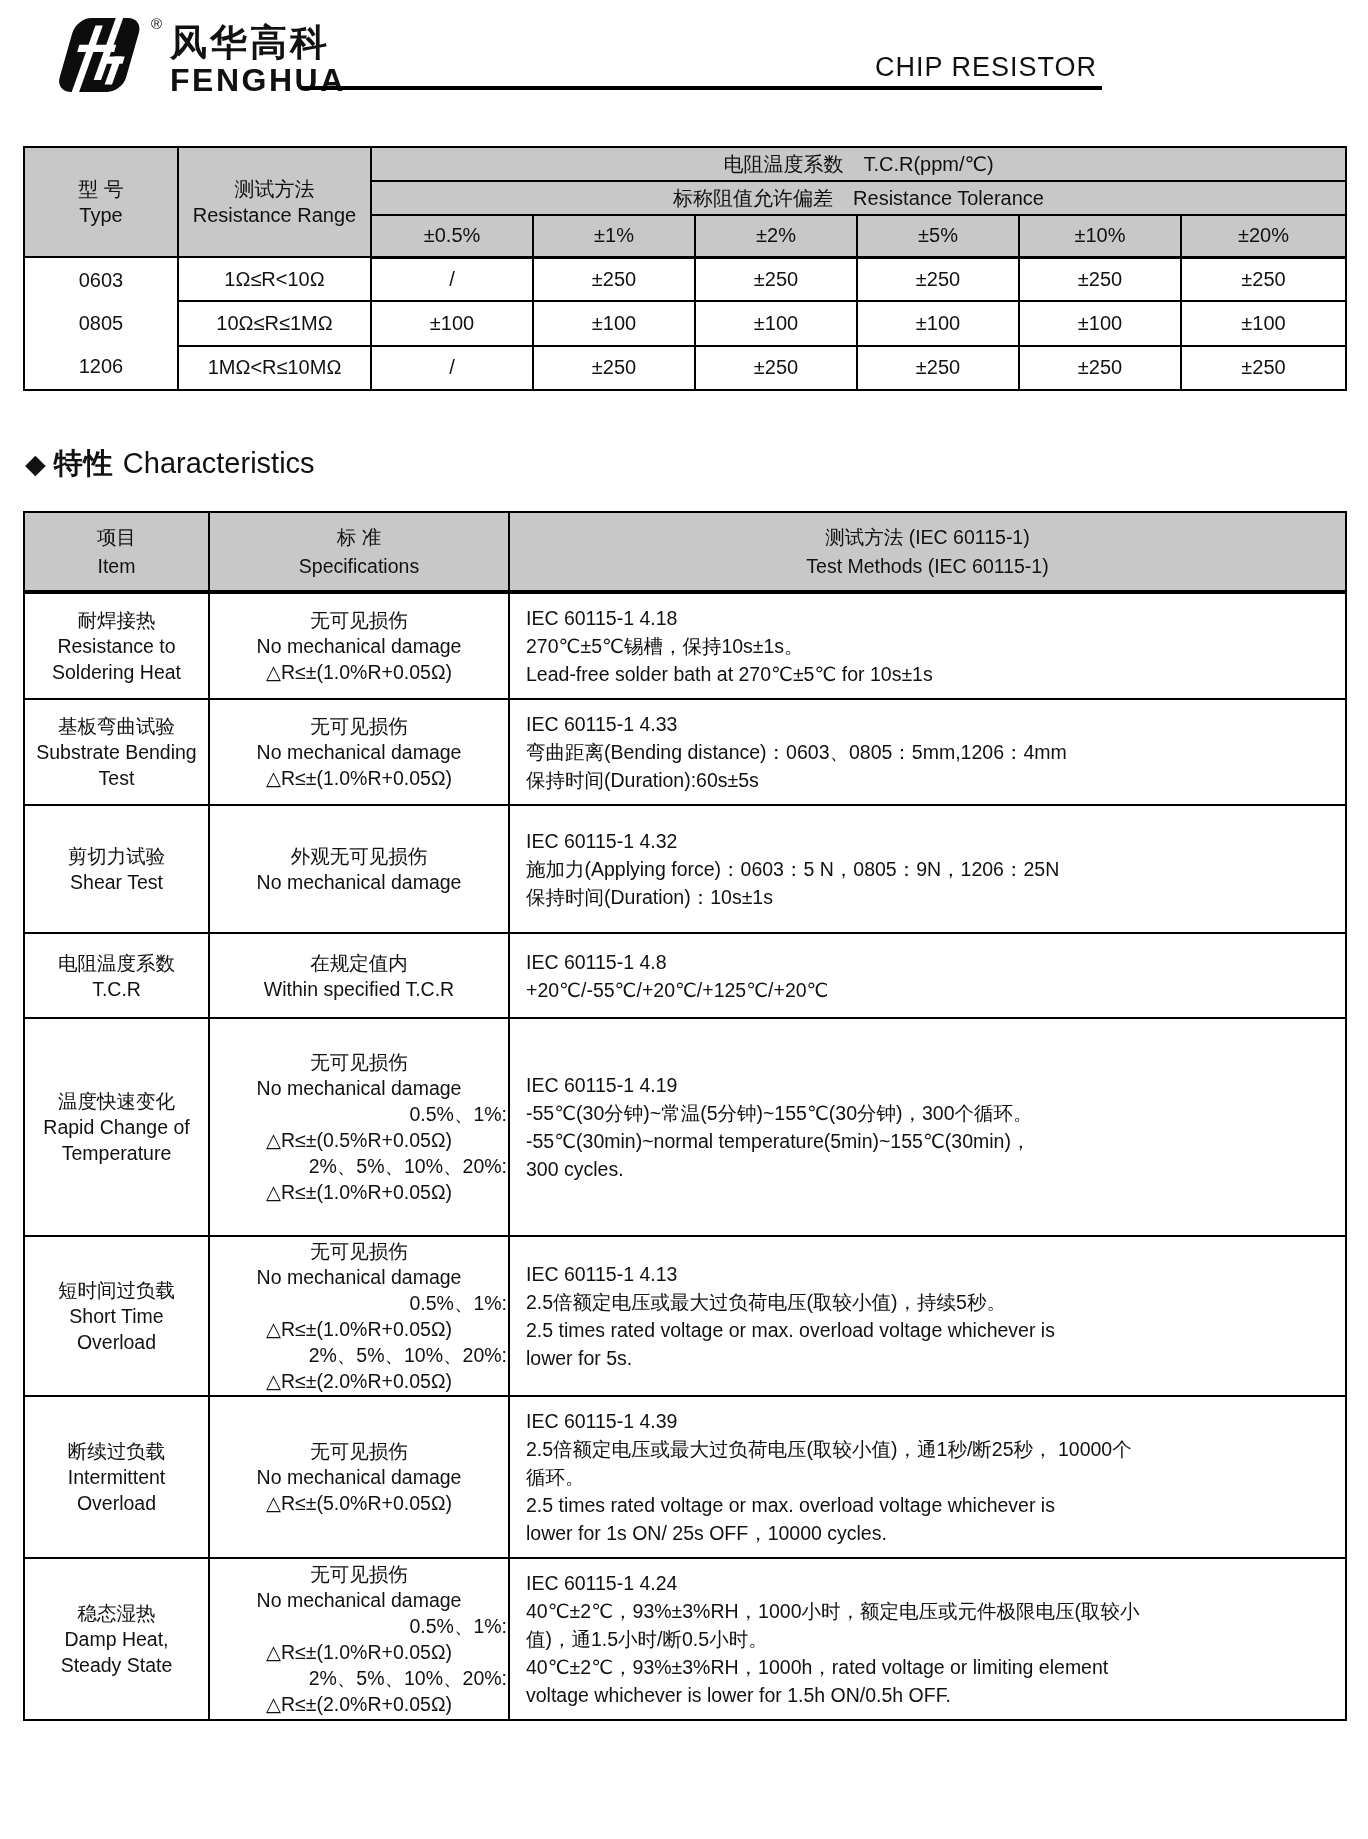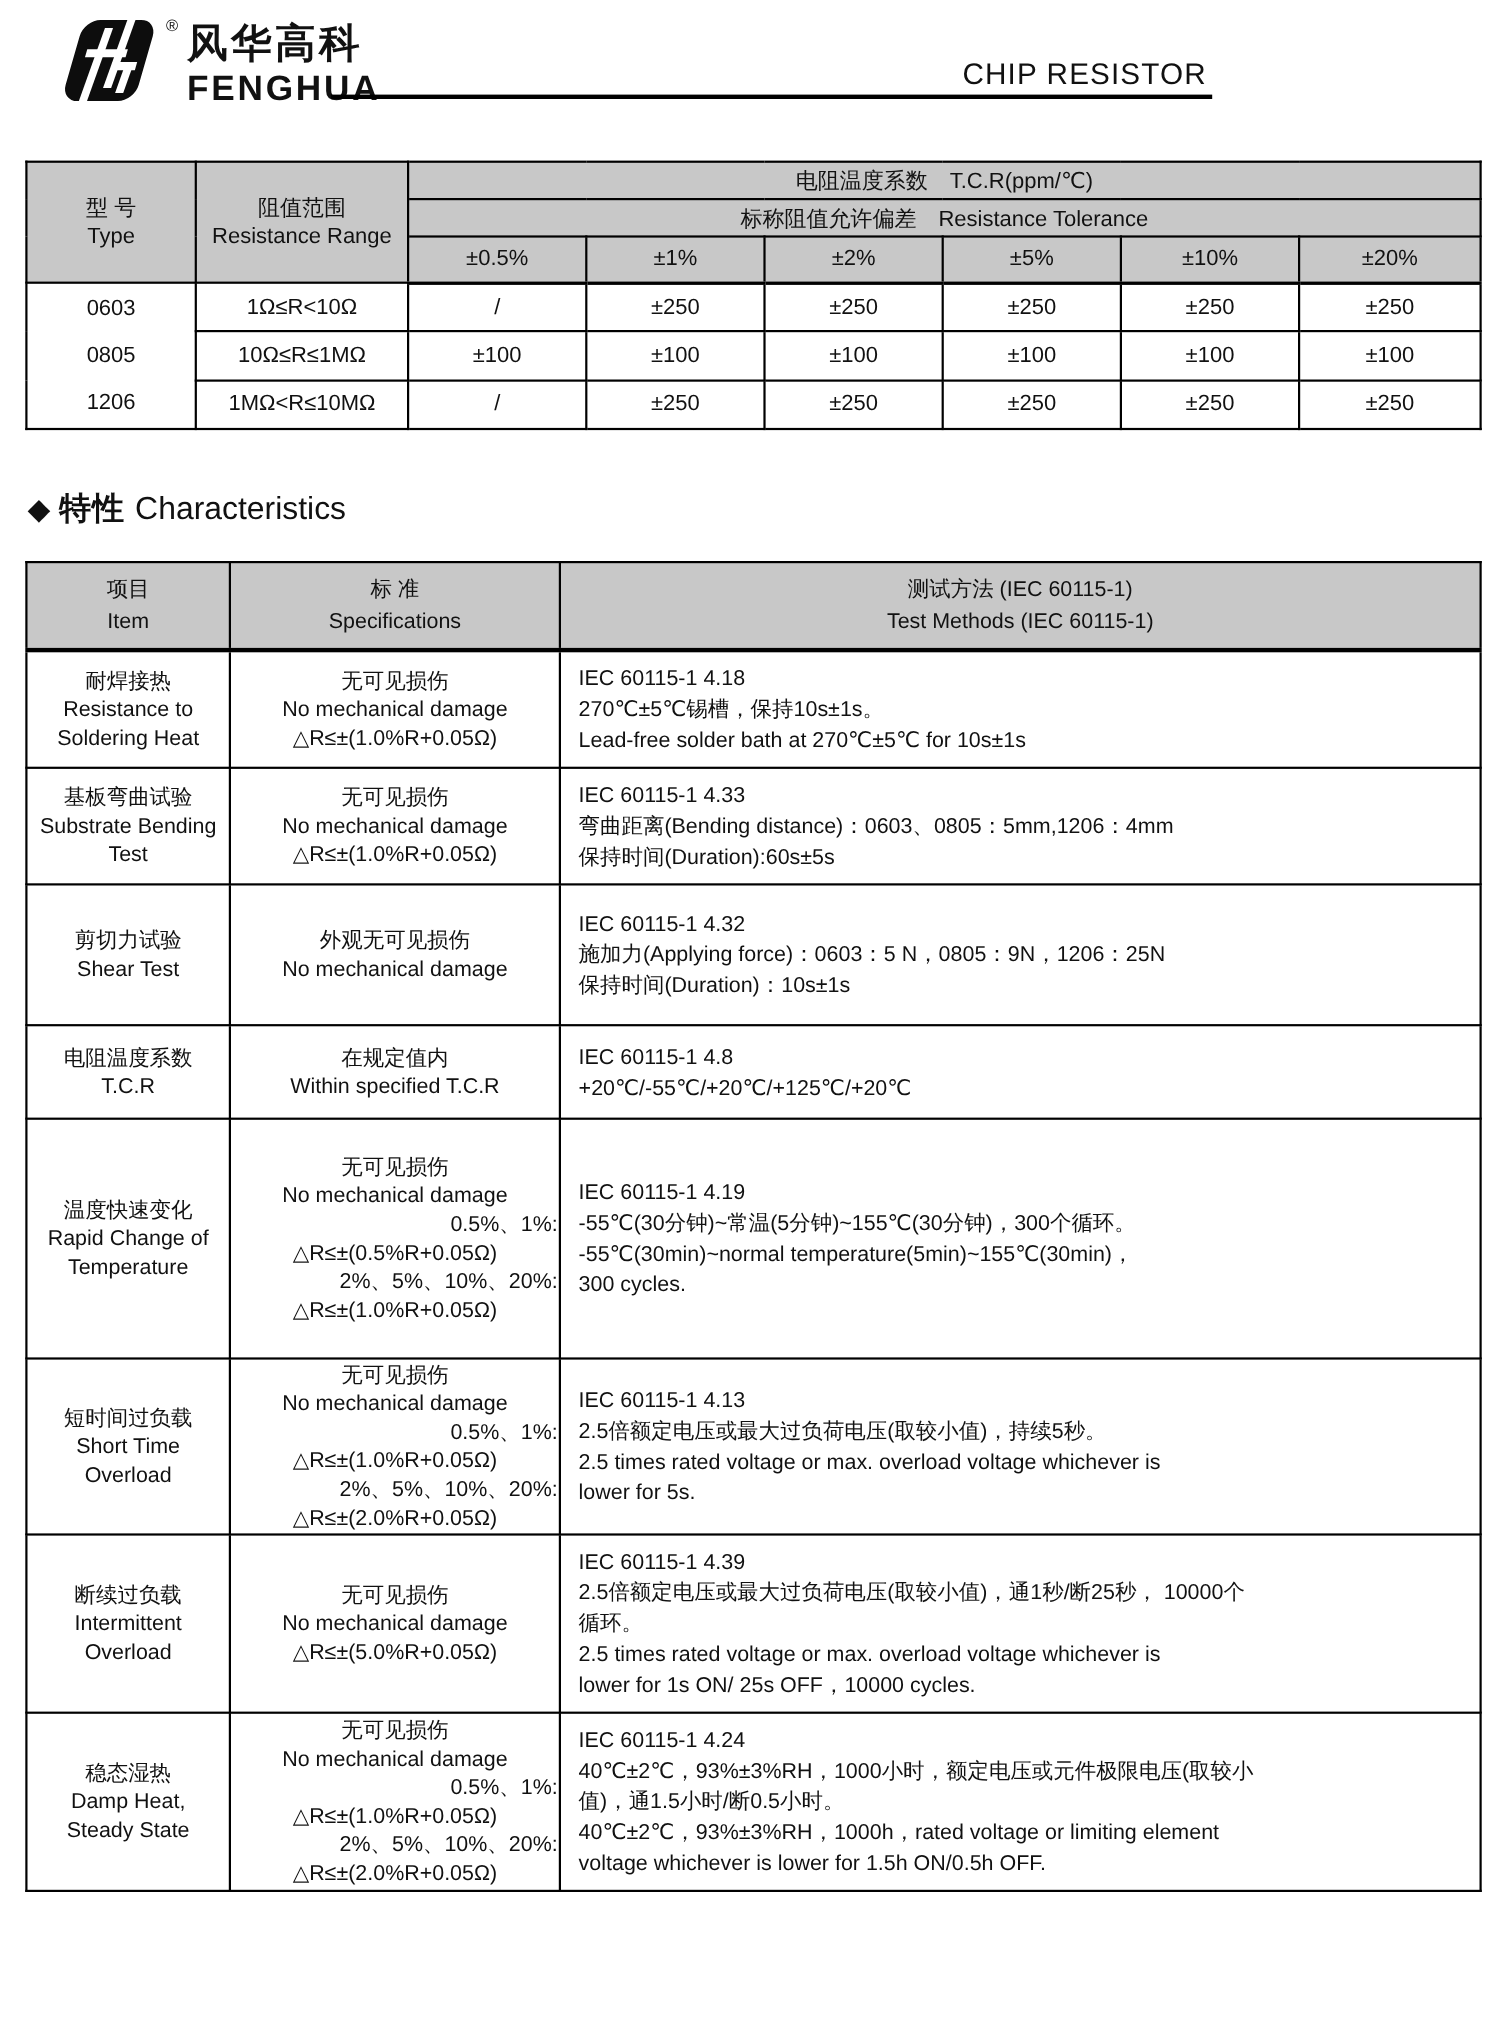--- a/index.html
+++ b/index.html
@@ -9,21 +9,21 @@
     color:#111; -webkit-font-smoothing:antialiased;
   }
   .page { position:relative; box-sizing:border-box; width:1368px; height:1839px; padding:14px 23px 10px 23px; }
 
   
   .doc-header { position:relative; height:104px; }
   .logo-wrap { position:absolute; left:30px; top:2px; display:flex; align-items:flex-start; }
   .logo-mark { display:block; }
   .reg-mark { font-size:15px; margin:0 6px 0 2px; line-height:1; }
   .brand-text { margin-left:2px; padding-top:8px; }
-  .brand-cn { font-size:37px; font-weight:bold; letter-spacing:3px; line-height:1.05;font-family:Liberation Mono, monospace; }
+  .brand-cn { font-size:37px; font-weight:bold; letter-spacing:3px; line-height:1.05; }
   .brand-en { font-size:32px; font-weight:600; letter-spacing:2.5px; line-height:1.1; }
   .doc-title { position:absolute; right:248px; top:38px; font-size:27px; letter-spacing:1px; }
   .header-rule { position:absolute; left:278px; right:243px; top:72px; height:4px; background:#000; }
 
   
   .section-title { font-size:29px; margin:0 0 0 2px; line-height:40px; }
   .section-title .bullet { font-size:27px; }
   .section-title .cn { font-weight:bold; letter-spacing:1px; }
   .section-title .en { font-weight:normal; margin-left:9px; }
   .t-ratings { margin-top:22px; }
@@ -92,21 +92,21 @@
         <col style="width:162px">
         <col style="width:165px">
     </colgroup>
     <tbody>
         <tr class="r-hr1">
       <td class="hd hd-two" rowspan="3">
         <div>型 号</div>
         <div>Type</div>
       </td>
       <td class="hd hd-two" rowspan="3">
-        <div>阻值范围</div>
+        <div>测试方法</div>
         <div>Resistance Range</div>
       </td>
       <td class="hd" colspan="6">
         <span>电阻温度系数</span><span class="hd-gap"></span><span>T.C.R(ppm/℃)</span>
       </td>
     </tr>
     <tr class="r-hr2">
       <td class="hd" colspan="6">
         <span>标称阻值允许偏差</span><span class="hd-gap"></span><span>Resistance Tolerance</span>
       </td>

